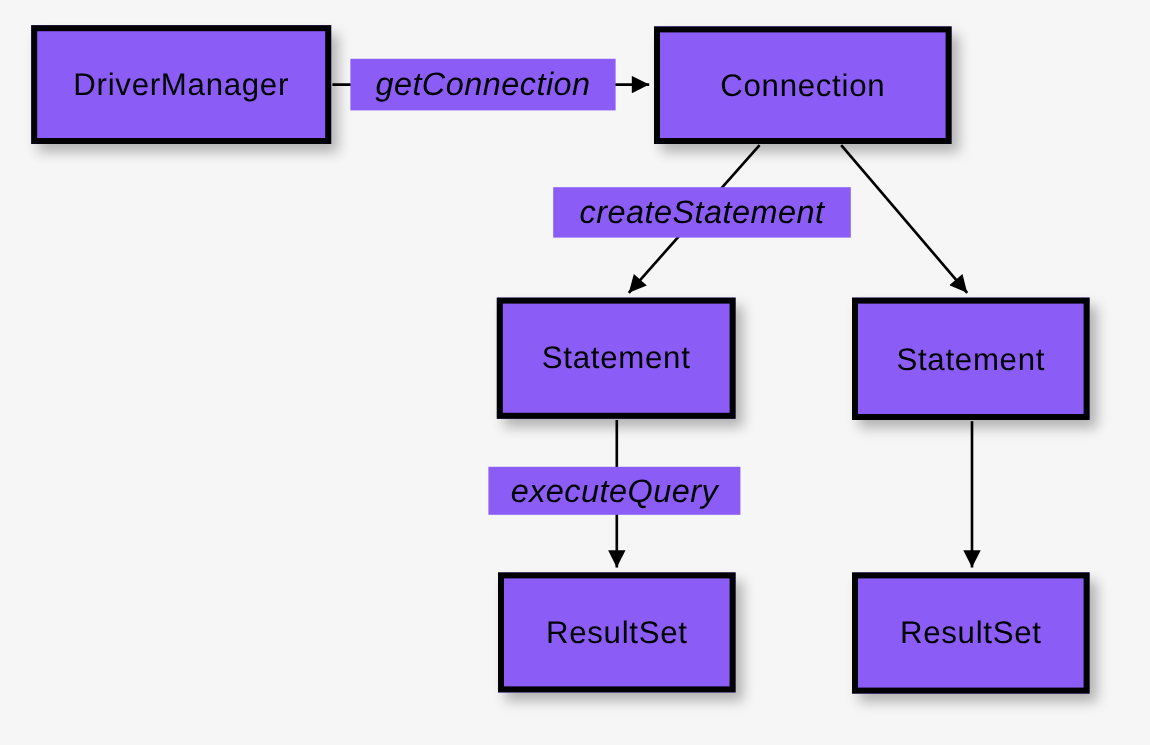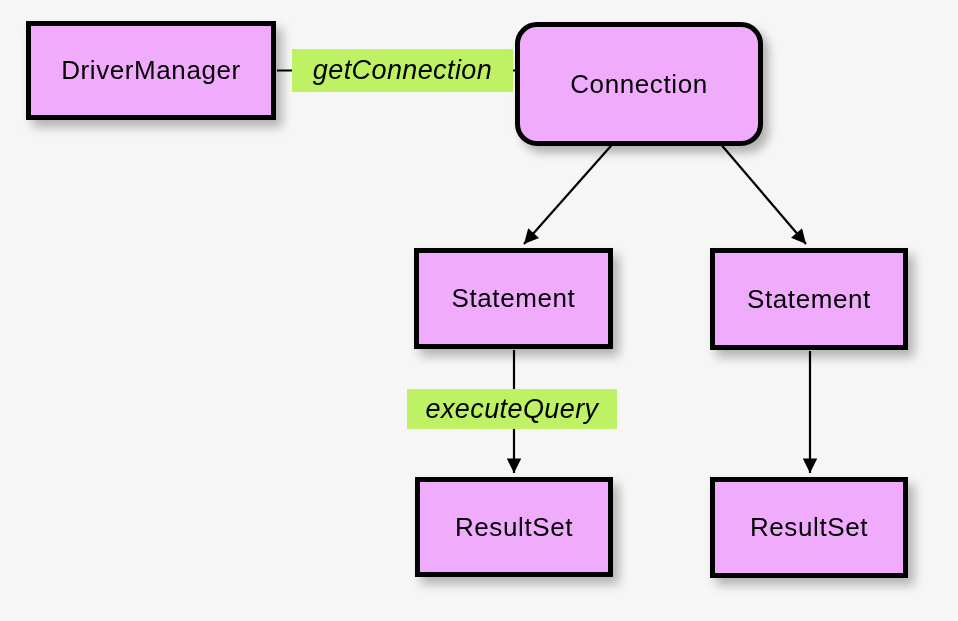--- a/index.html
+++ b/index.html
@@ -24,46 +24,46 @@
     height: 621px;
   }
   .edges line, .edges path.shaft {
     stroke: #000000;
     stroke-width: 2.2;
     fill: none;
   }
   .node {
     position: absolute;
     box-sizing: border-box;
-    background: #f0abfc;
+    background: #8b5cf6;
     border: 5px solid #000000;
     box-shadow: 6px 7px 10px rgba(0,0,0,0.28);
     display: flex;
     align-items: center;
     justify-content: center;
     font-size: 26px;
     letter-spacing: 0.6px;
     text-align: left;
   }
   .node span { display: block; }
   .edge-label {
     position: absolute;
     box-sizing: border-box;
-    background: #bef264;
+    background: #8b5cf6;
     display: flex;
     align-items: center;
     justify-content: center;
     font-size: 27px;
     font-style: italic;
     letter-spacing: 0.4px;
     white-space: nowrap;
   }
   
   #node-driver-manager { left: 26px;  top: 21px;  width: 250px; height: 99px;  }
-  #node-connection     { left: 515px; top: 22px;  width: 248px; height: 124px; border-radius: 22px;  }
+  #node-connection     { left: 545px; top: 22px;  width: 248px; height: 98px;  }
   #node-statement-l    { left: 414px; top: 248px; width: 199px; height: 101px; }
   #node-statement-r    { left: 710px; top: 248px; width: 198px; height: 102px; }
   #node-resultset-l    { left: 415px; top: 477px; width: 198px; height: 100px; }
   #node-resultset-r    { left: 710px; top: 477px; width: 198px; height: 101px; }
   
   #label-get-connection   { left: 292px; top: 49px;  width: 221px; height: 43px; }
   #label-create-statement { left: 461px; top: 156px; width: 248px; height: 42px; }
   #label-execute-query    { left: 407px; top: 389px; width: 210px; height: 40px; text-align: right; }
 </style>
 </head>
@@ -79,20 +79,21 @@
     </defs>
     <line x1="277" y1="70.5" x2="541" y2="70.5" marker-end="url(#arrow)"></line>
     <line x1="633" y1="121" x2="524" y2="244" marker-end="url(#arrow)"></line>
     <line x1="701" y1="121" x2="806" y2="244" marker-end="url(#arrow)"></line>
     <line x1="514" y1="350" x2="514" y2="473" marker-end="url(#arrow)"></line>
     <line x1="810" y1="351" x2="810" y2="473" marker-end="url(#arrow)"></line>
   </svg>
 
   <div class="edge-label" id="label-get-connection">getConnection</div>
 
+  <div class="edge-label" id="label-create-statement">createStatement</div>
 
   <div class="edge-label" id="label-execute-query">executeQuery</div>
 
   <div class="node" id="node-driver-manager">
     <span>DriverManager</span>
   </div>
 
   <div class="node" id="node-connection">
     <span>Connection</span>
   </div>

